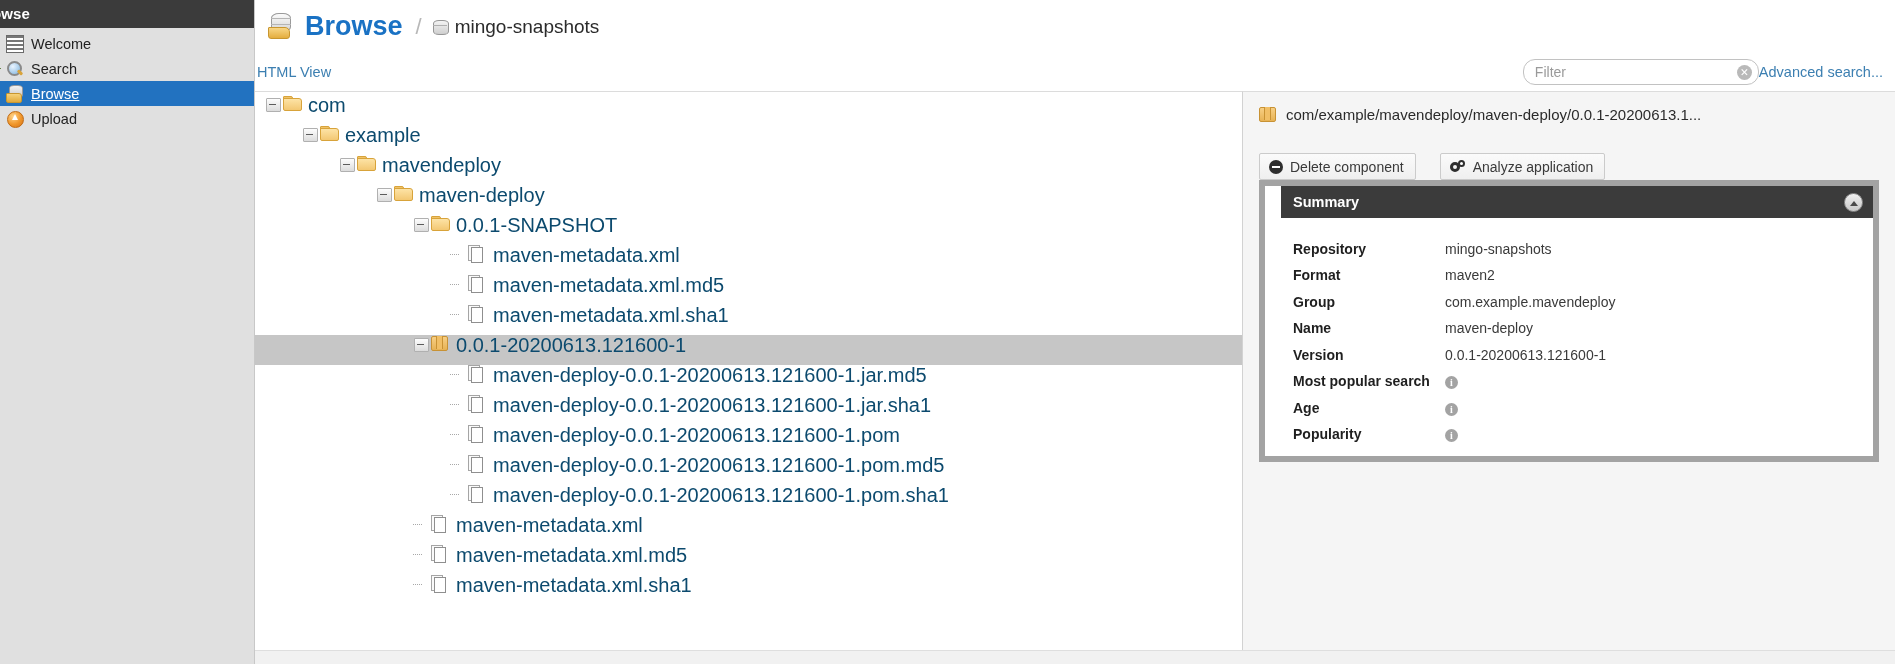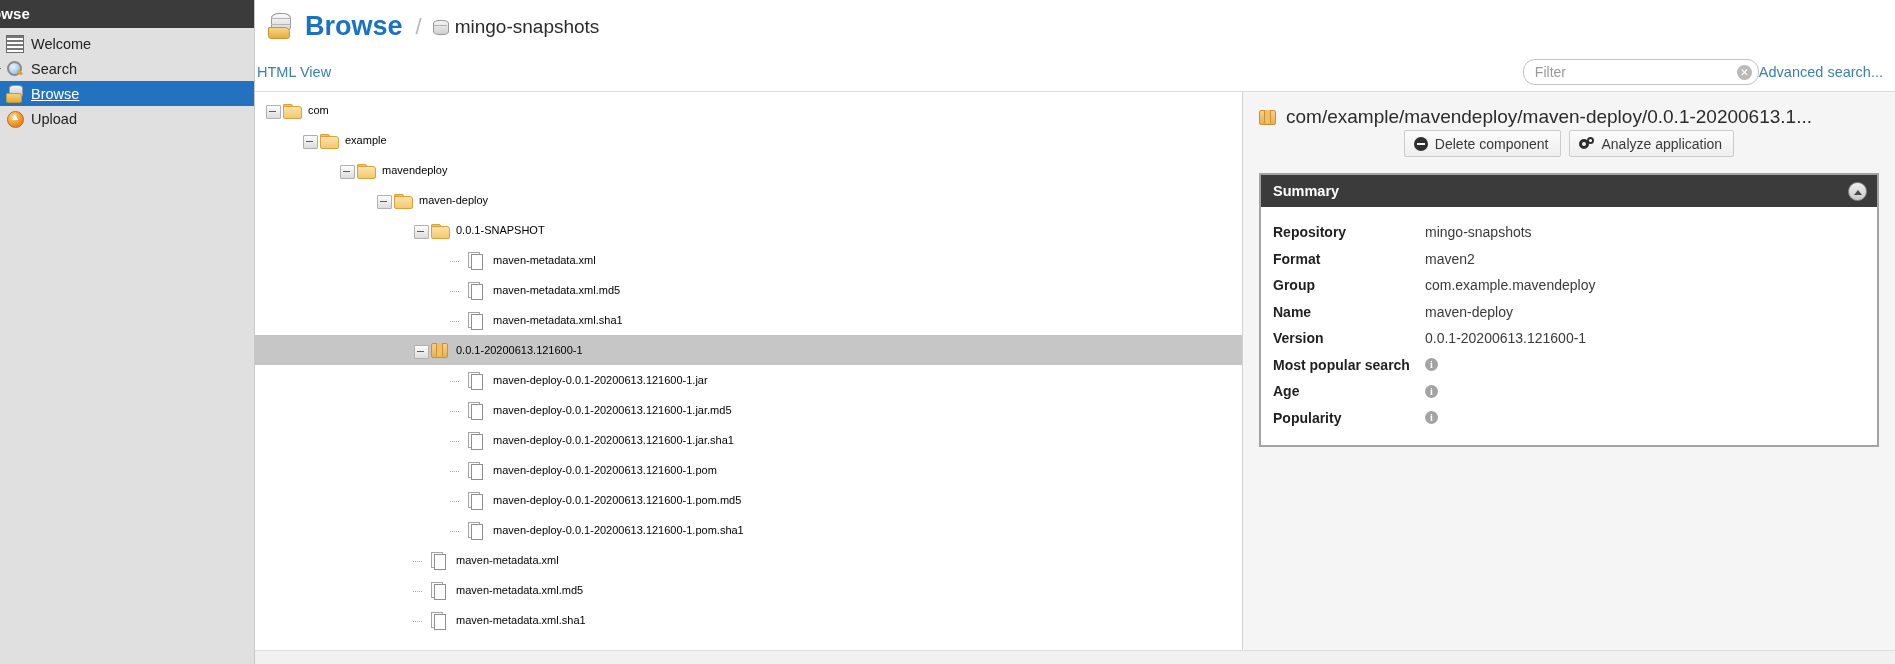--- a/index.html
+++ b/index.html
@@ -315,23 +315,23 @@
     background: #ffffff;
     border-top: 1px solid #dcdcdc;
     border-right: 1px solid #d2d2d2;
     overflow: hidden;
     position: relative;
     padding-top: 3px;
   }
   .tree-row {
     height: 30px;
     display: flex;
-    align-items: center;
-    font-size: 11px;
-    color: #000000;
+    align-items: flex-start;
+    font-size: 20px;
+    color: #0c4a6e;
     white-space: nowrap;
     cursor: pointer;
     position: relative;
   }
   .tree-row.selected { background: #c6c6c6; }
   .tree-row .indent { flex: 0 0 auto; height: 30px; position: relative; }
   .tog {
     width: 16px; height: 16px;
     flex: 0 0 16px;
     margin-right: 2px;
@@ -420,30 +420,30 @@
     flex: 1;
     background: #f5f5f5;
     border-top: 1px solid #dcdcdc;
     min-width: 0;
     overflow: hidden;
     padding: 14px 16px 0 16px;
   }
   .detail-title {
     display: flex;
     align-items: center;
-    font-size: 19px;
+    font-size: 15px;
     color: #2b2b2b;
-    margin-bottom: 2px;
+    margin-bottom: 30px;
     white-space: nowrap;
     overflow: hidden;
   }
   .detail-title .ico-pkg {
     width: 18px; height: 17px; flex:0 0 18px; margin-right: 9px;
   }
-  .btn-row { display: flex; gap: 8px; margin-bottom: 16px; justify-content: center; }
+  .btn-row { display: flex; gap: 24px; margin-bottom: 0; }
   .btn {
     height: 27px;
     background: linear-gradient(to bottom,#fbfbfb,#efefef);
     border: 1px solid #cbcbcb;
     border-radius: 2px;
     font-size: 14px;
     color: #3a3a3a;
     display: flex;
     align-items: center;
     padding: 0 11px 0 9px;
@@ -479,23 +479,24 @@
     content:"";
     position:absolute; left:8px; top:0px; width:7px; height:7px;
     border-radius:50%;
     border:2px solid #2e2e2e;
     box-sizing: border-box;
     background: #ffffff;
   }
 
   .card {
     background: #ffffff;
-    border: 2px solid #a3a3a3;
+    border: 6px solid #a3a3a3;
     width: 100%;
     max-width: 625px;
+    padding-left: 16px;
   }
   .card-head {
     height: 32px;
     background: #3b3b3b;
     color: #ffffff;
     font-size: 14.5px;
     font-weight: bold;
     display: flex;
     align-items: center;
     padding: 0 10px 0 12px;
@@ -514,21 +515,21 @@
     content:"";
     position:absolute; left:5px; top:7px;
     width:0;height:0;
     border-left:4.5px solid transparent;
     border-right:4.5px solid transparent;
     border-bottom:5px solid #4a4a4a;
   }
   .card-body { padding: 12px 0 14px 0; }
   .kv-row {
     display: flex;
-    align-items: center;
+    align-items: flex-end;
     height: 26.5px;
     font-size: 14px;
     padding-left: 12px;
   }
   .kv-key {
     width: 152px;
     flex: 0 0 152px;
     font-weight: bold;
     color: #1f1f1f;
   }
@@ -666,26 +667,20 @@
             <span class="indent" style="width: 195px;"></span>
             <span class="tog leaf"></span>
             <span class="ico-file"></span>
             <span class="tree-label">maven-metadata.xml.sha1</span>
           </div>
           <div class="tree-row selected">
             <span class="indent" style="width: 158px;"></span>
             <span class="tog has"></span>
             <span class="ico-pkg"></span>
             <span class="tree-label">0.0.1-20200613.121600-1</span>
-          </div>
-          <div class="tree-row">
-            <span class="indent" style="width: 195px;"></span>
-            <span class="tog leaf"></span>
-            <span class="ico-file"></span>
-            <span class="tree-label">maven-deploy-0.0.1-20200613.121600-1.jar</span>
           </div>
           <div class="tree-row">
             <span class="indent" style="width: 195px;"></span>
             <span class="tog leaf"></span>
             <span class="ico-file"></span>
             <span class="tree-label">maven-deploy-0.0.1-20200613.121600-1.jar.md5</span>
           </div>
           <div class="tree-row">
             <span class="indent" style="width: 195px;"></span>
             <span class="tog leaf"></span>

